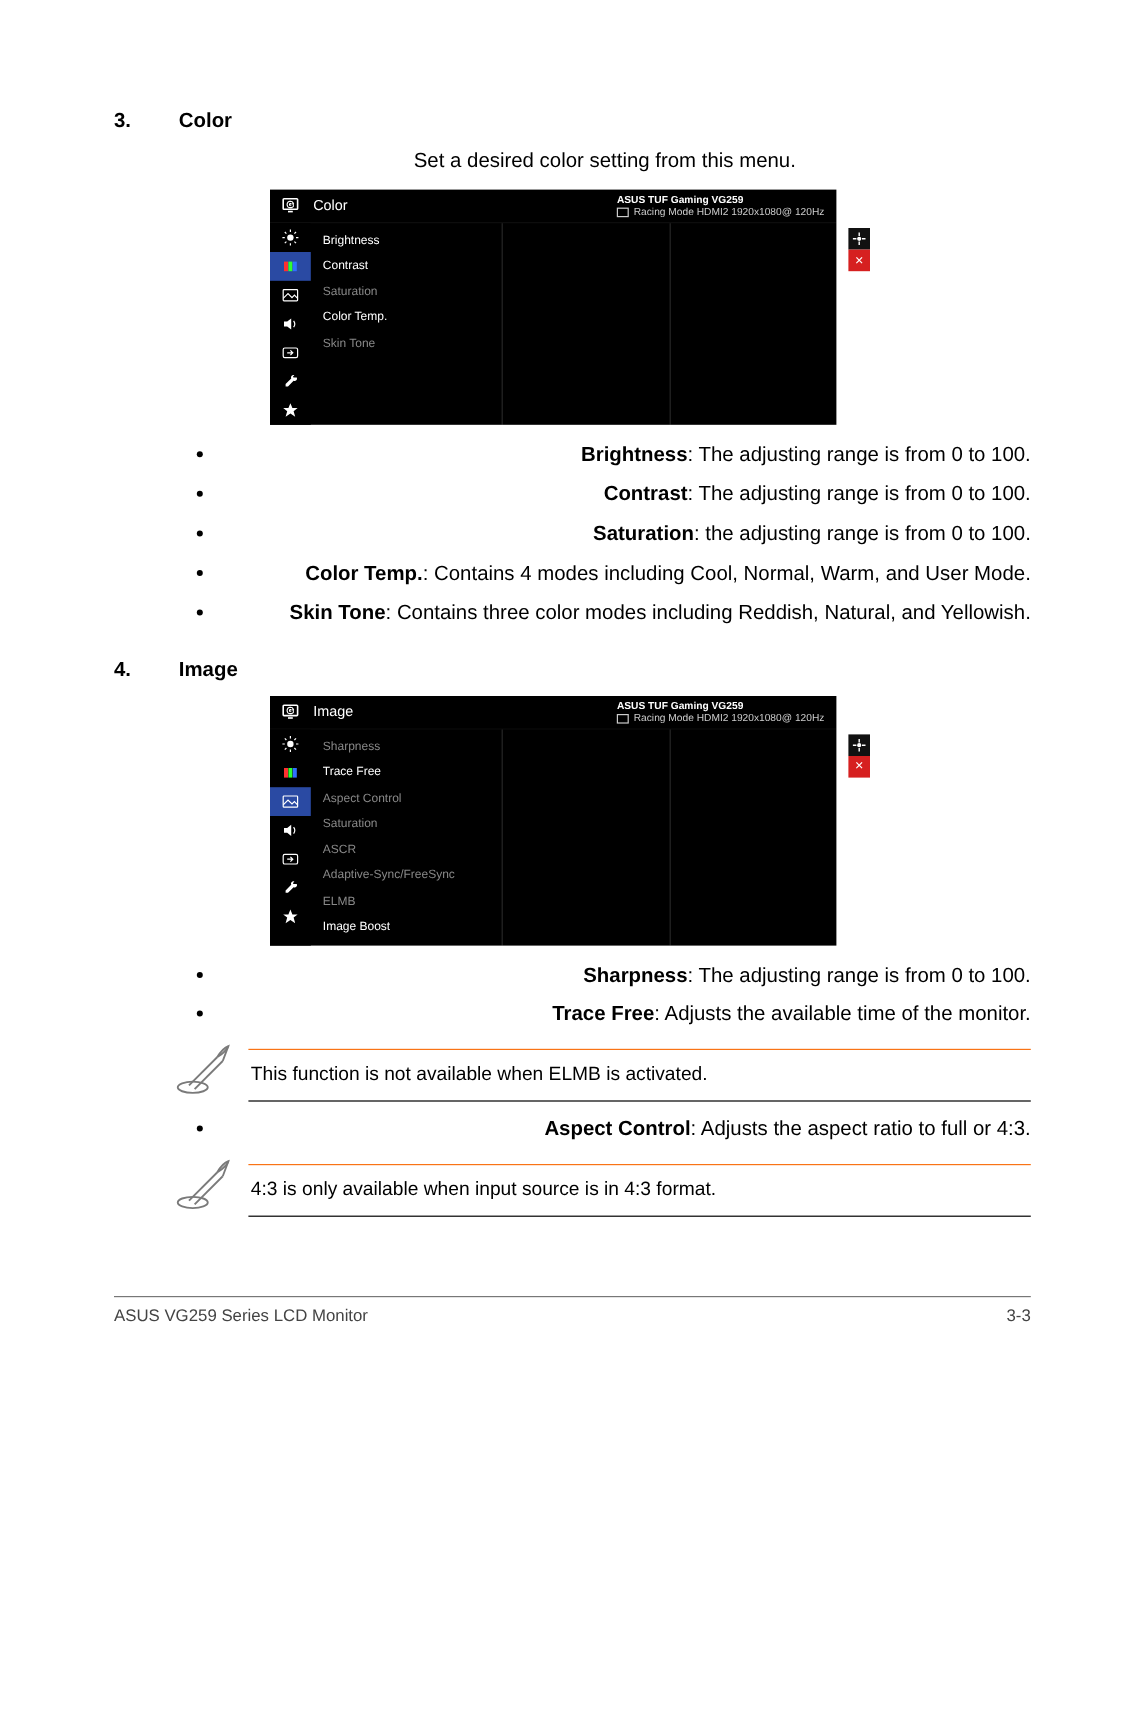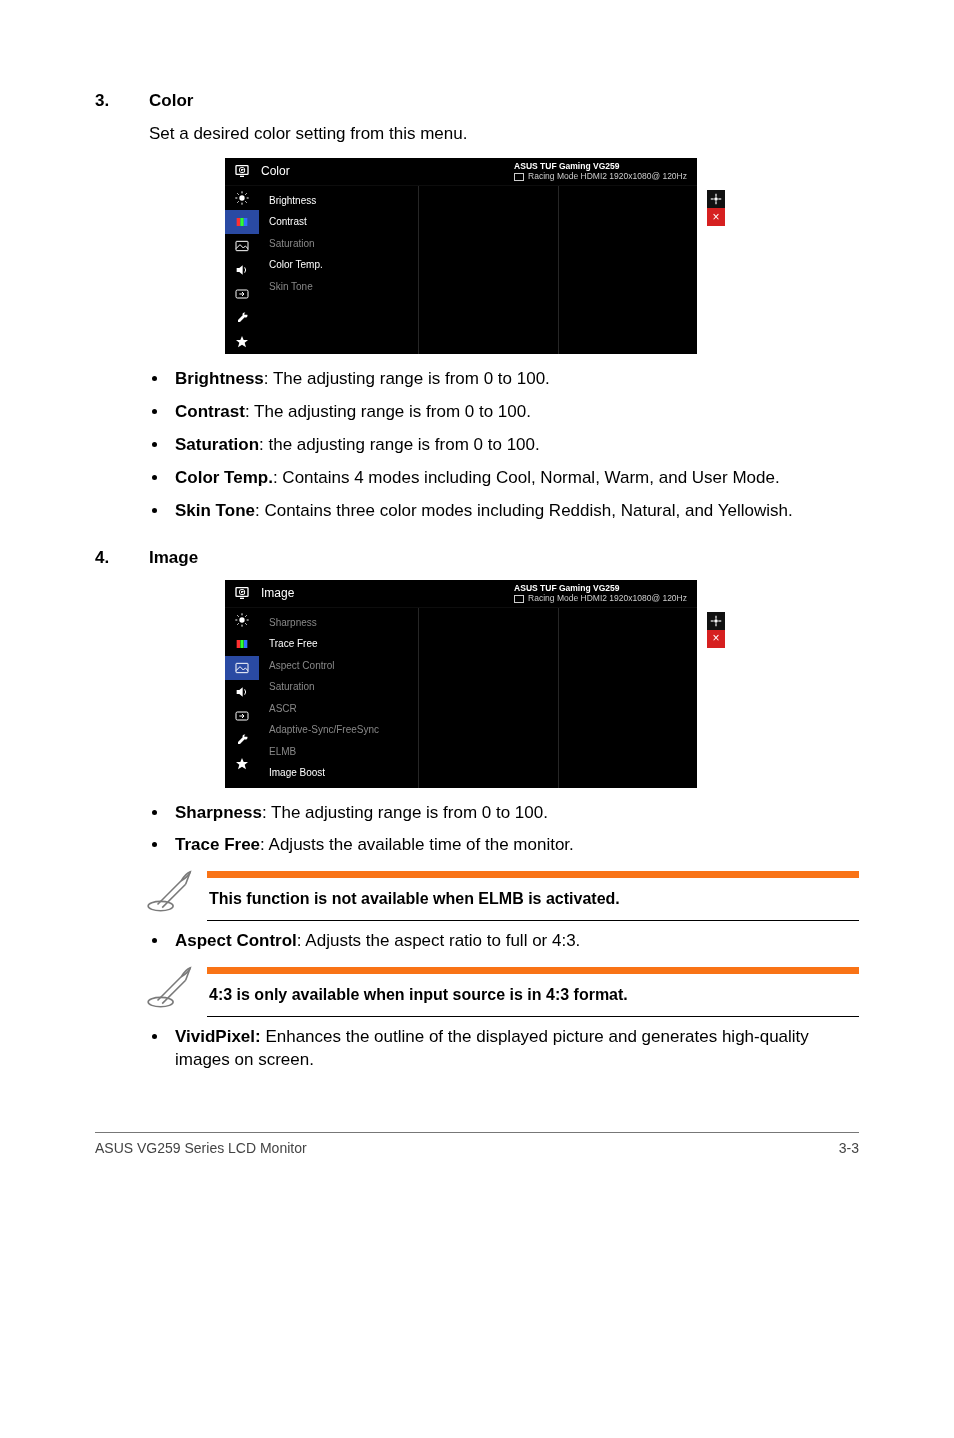--- a/index.html
+++ b/index.html
@@ -10,21 +10,21 @@
     width: 954px;
     margin: 0 auto;
     padding: 90px 95px 40px 95px;
     font-size: 17px;
     line-height: 1.35;
   }
   .section { margin-bottom: 24px; }
   .section-head { display: flex; font-weight: bold; margin-bottom: 10px; }
   .section-num { width: 54px; }
   .section-title { flex: 1; }
-  .section-desc { margin-left: 54px; margin-bottom: 12px; }
+  .section-desc { margin-left: 54px; margin-bottom: 12px; text-align: center; }
   .osd-wrap { margin-left: 130px; margin-bottom: 14px; position: relative; width: 482px; }
   .osd {
     background: #000;
     color: #fff;
     width: 472px;
     font-size: 10px;
     display: flex;
     flex-direction: column;
   }
   .osd-titlebar {
@@ -81,26 +81,26 @@
   }
   .osd-btn {
     width:18px; height:18px;
     display:flex; align-items:center; justify-content:center;
     font-size:12px; color:#fff;
   }
   .osd-btn.red { background:#d62020; }
   .osd-btn.dark { background:#111; }
 
   ul.bullets { margin-left: 70px; list-style: disc; }
-  ul.bullets > li { padding-left: 6px; margin-bottom: 10px; margin-left: 4px; }
+  ul.bullets > li { padding-left: 6px; margin-bottom: 10px; margin-left: 16px; text-align: right; }
   ul.bullets > li .term { font-weight: bold; }
 
   .note-row { display:flex; align-items:center; margin: 10px 0 6px 50px; }
   .note-row .pen { width: 62px; flex:0 0 62px; }
-  .note-row .note-body { flex:1; border-top:7px solid #f97316; border-bottom:1px solid #000; padding: 10px 2px; font-size:16px;font-weight:bold; }
+  .note-row .note-body { flex:1; border-top:1px solid #f97316; border-bottom:1px solid #000; padding: 10px 2px; font-size:16px; }
 
   .footer {
     display:flex; justify-content:space-between; align-items:center;
     border-top:1px solid #777; margin-top: 60px; padding-top:6px;
     font-size:14px; color:#444;
   }
 
   
   .ic { width:16px; height:16px; }
   .pen svg { width:50px; height:50px; }
@@ -372,21 +372,18 @@
             <path d="M16 48 L46 18"></path>
             <path d="M22 52 L52 22"></path>
             <path d="M46 18 Q56 12 58 6 Q52 8 46 18 Z" fill="#bdbdbd"></path>
             <path d="M52 22 L58 6"></path>
           </g>
         </svg>
     </div>
     <div class="note-body">4:3 is only available when input source is in 4:3 format.</div>
   </div>
 
-  <ul class="bullets">
-    <li><span class="term">VividPixel:</span><span> Enhances the outline of the displayed picture and generates high-quality images on screen.</span></li>
-  </ul>
 </div>
 
 <div class="footer">
   <div>ASUS VG259 Series LCD Monitor</div>
   <div>3-3</div>
 </div>
 
 </body></html>

